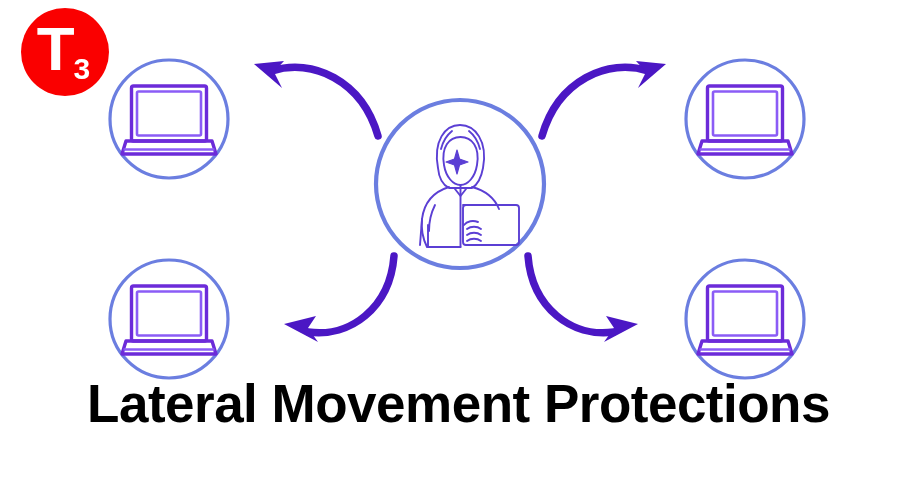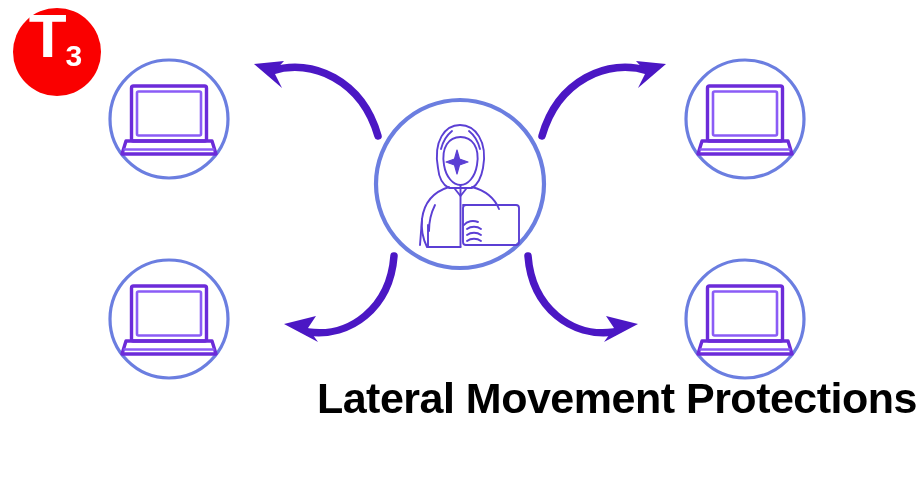--- a/index.html
+++ b/index.html
@@ -12,28 +12,28 @@
     width: 917px;
     height: 480px;
     background: #ffffff;
     overflow: hidden;
     font-family: "Liberation Sans", sans-serif;
   }
 
   
   .logo {
     position: absolute;
-    left: 13px;
+    left: 21px;
     top: 8px;
     width: 88px;
     height: 88px;
     border-radius: 50%;
     background: #fa0000;
     display: flex;
-    align-items: flex-start;
+    align-items: center;
     justify-content: center;
   }
   .logo-text {
     color: #ffffff;
     font-family: "Liberation Sans", sans-serif;
     font-weight: bold;
     font-size: 62px;
     line-height: 1;
     letter-spacing: -1px;
     position: relative;
@@ -80,24 +80,24 @@
   .arrow-tr { left: 538px; top: 52px;  width: 136px; height: 86px; }
   .arrow-bl { left: 266px; top: 252px; width: 136px; height: 96px; }
   .arrow-br { left: 520px; top: 252px; width: 136px; height: 96px; }
 
   
   .title {
     position: absolute;
     left: 0;
     top: 376px;
     width: 917px;
-    text-align: right;
+    text-align: center;
     font-family: "Liberation Sans", sans-serif;
     font-weight: bold;
-    font-size: 43px;
+    font-size: 53px;
     line-height: 1.05;
     color: #000000;
     letter-spacing: -0.5px;
     white-space: nowrap;
   }
 </style>
 </head>
 <body>
 
 <div id="stage">

